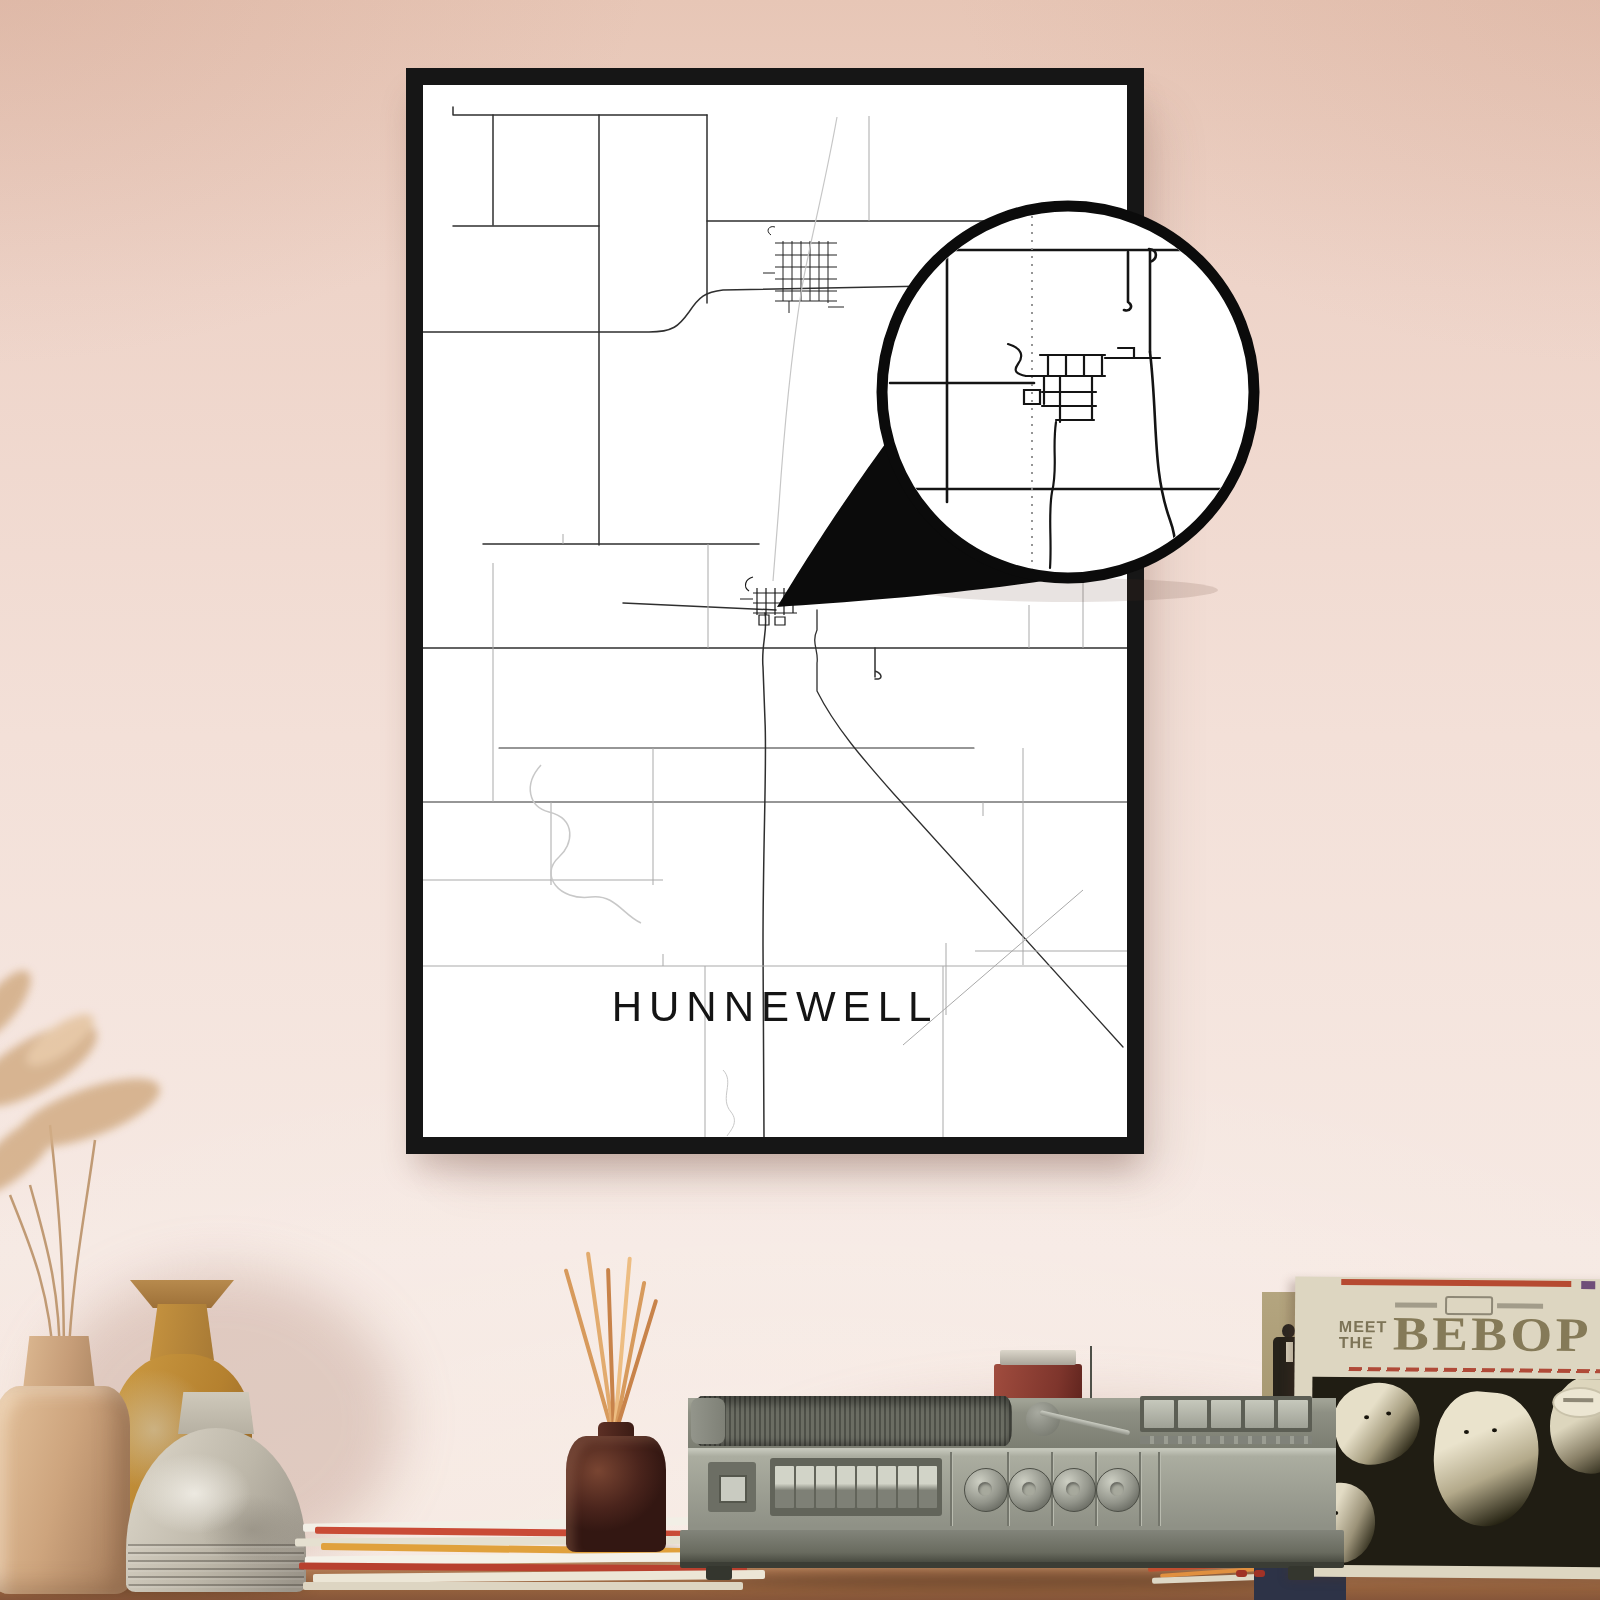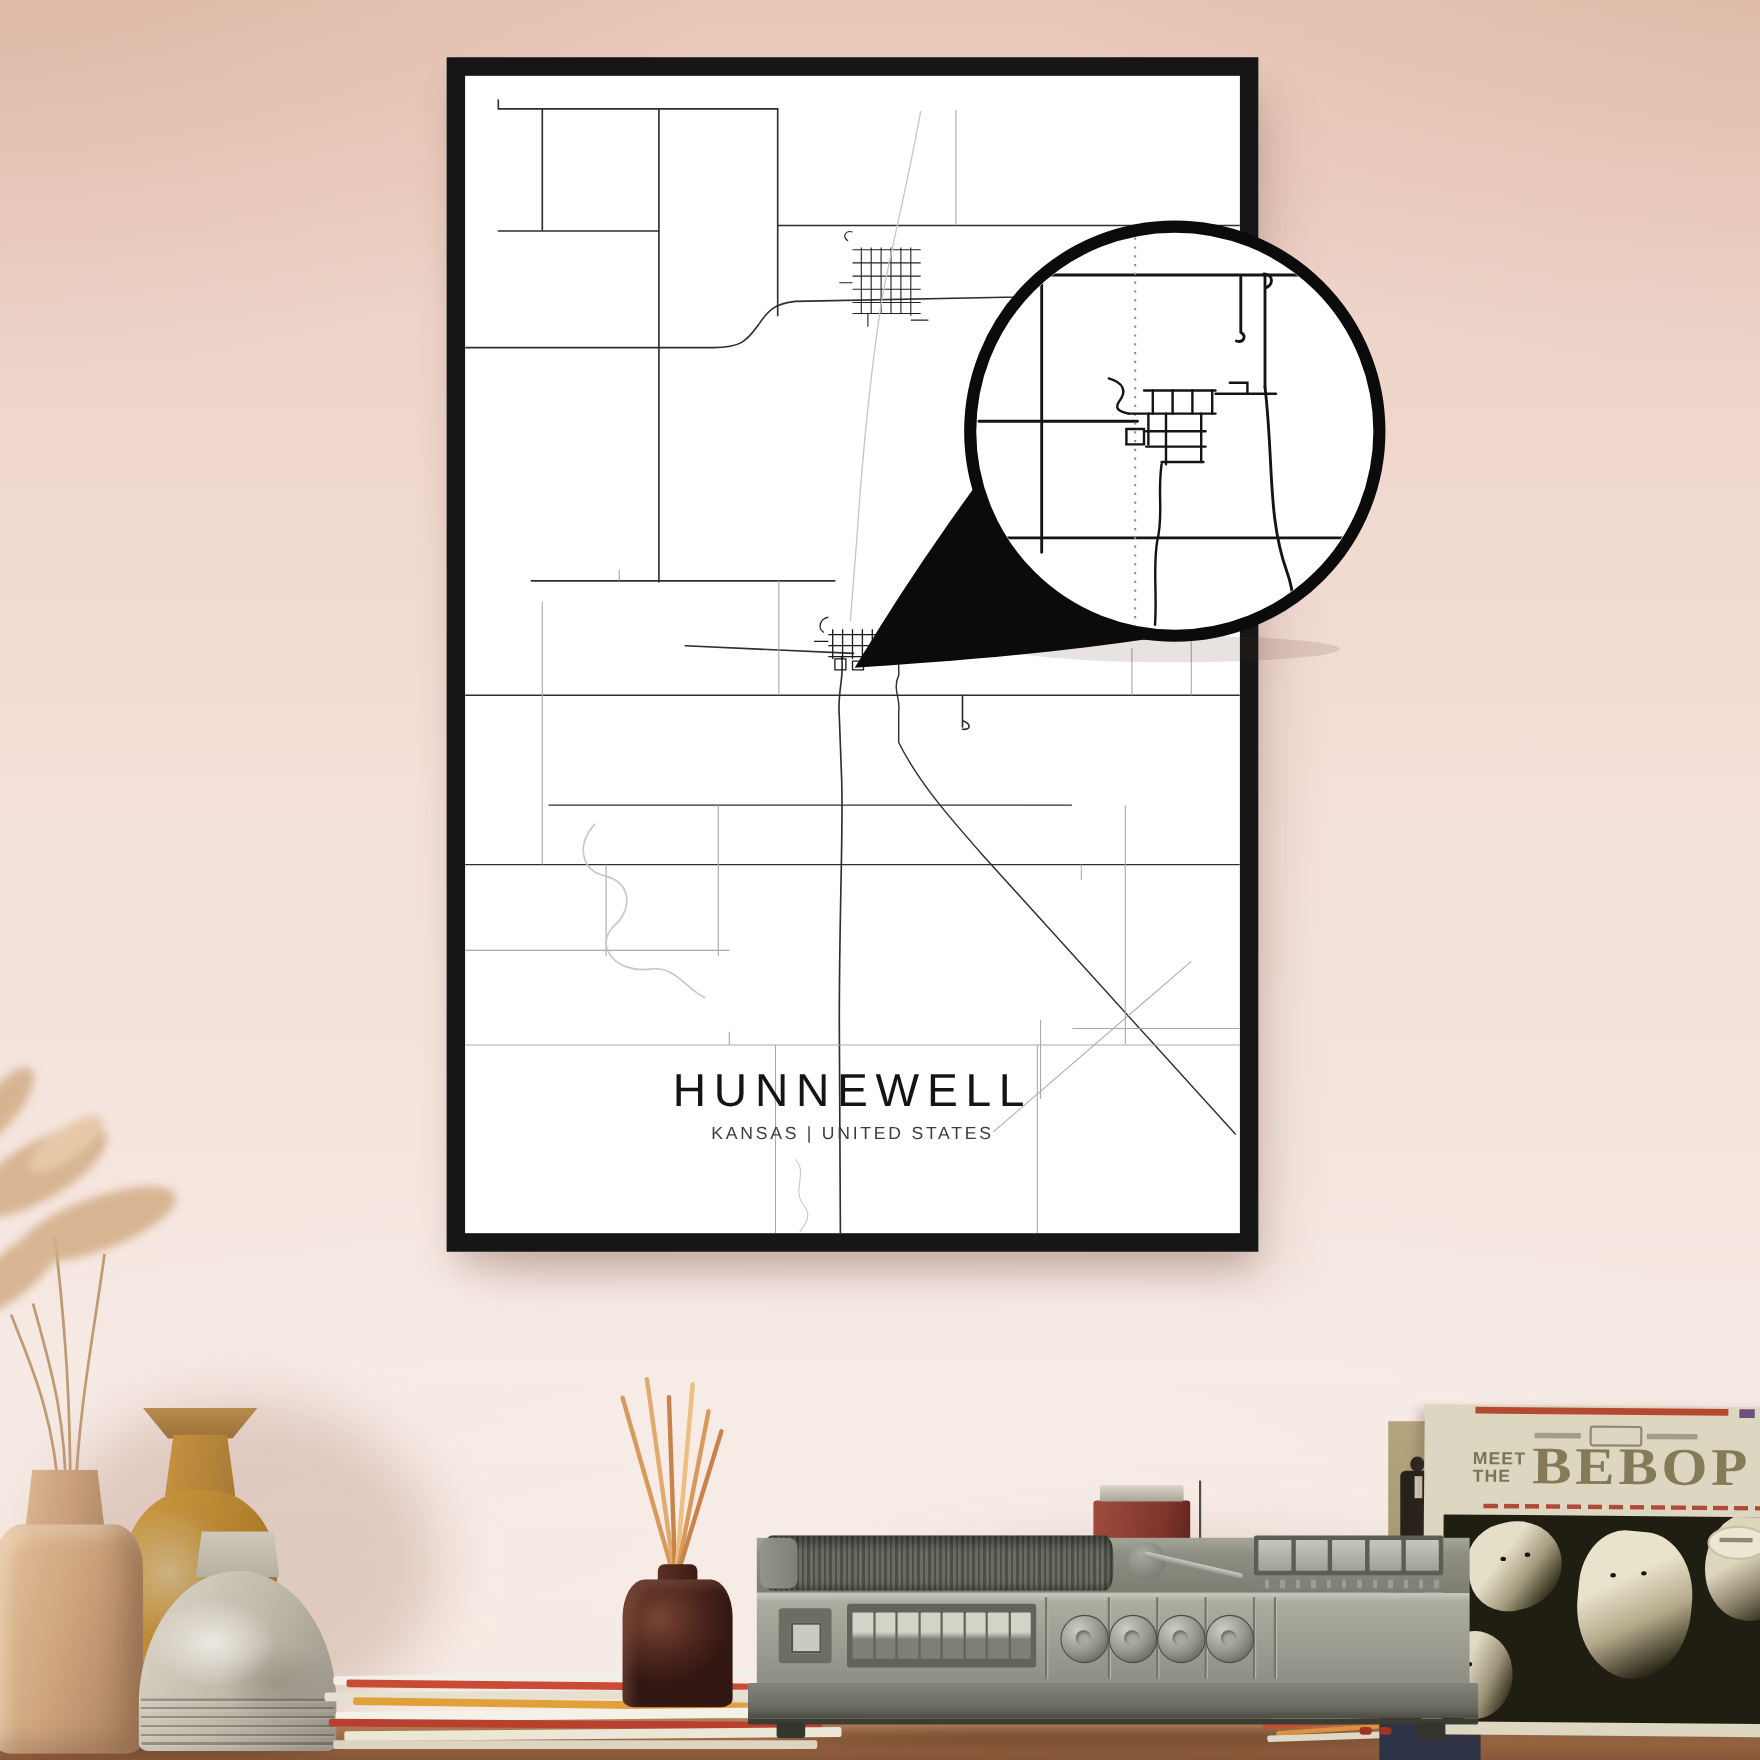--- a/index.html
+++ b/index.html
@@ -7,21 +7,21 @@
          font-family:"Liberation Sans",sans-serif;}
   
   .wall{position:absolute;inset:0;
     background:
       radial-gradient(75% 45% at -4% -4%, rgba(198,146,124,.30), transparent 60%),
       radial-gradient(75% 45% at 104% -4%, rgba(198,146,124,.24), transparent 60%),
       radial-gradient(120% 55% at 50% 100%, rgba(255,255,255,.30), transparent 65%),
       linear-gradient(180deg, var(--c-wall-top,#e7c6b6) 0%, #eed4c9 18%, #f3e0d8 46%,
                       var(--c-wall-bottom,#f6e9e3) 78%, #f4e4db 100%);}
   
-  .frame{position:absolute;left:406px;top:52px;width:704px;height:1052px;
+  .frame{position:absolute;left:406px;top:68px;width:704px;height:1052px;
     border:17px solid var(--c-frame,#161616);background:var(--c-poster-bg,#fff);
     box-shadow:0 22px 30px -8px rgba(105,60,48,.28), 30px 34px 46px -14px rgba(120,80,66,.16);}
   .poster{position:absolute;inset:0;background:var(--c-poster-bg,#fff);}
   .poster svg{position:absolute;inset:0;}
   .titles{position:absolute;left:0;right:0;top:0;bottom:0;text-align:center;pointer-events:none;}
   .map-title{position:absolute;left:0;right:0;top:898px;font-size:42px;letter-spacing:7px;
     color:#141414;font-weight:400;}
   .map-sub{position:absolute;left:0;right:0;top:953px;font-size:16px;letter-spacing:2.5px;color:#3c3c3c;}
   .map-coords{position:absolute;left:0;right:0;top:982px;font-size:18px;letter-spacing:2px;color:#474747;}
   .magnifier{position:absolute;left:760px;top:180px;width:510px;height:440px;}
@@ -206,21 +206,20 @@
           <path d="M140,459 v-10 M452,470 v-12 M560,717 v14 M240,881 v-12"></path>
         </g>
         <path d="M414,32 C400,110 386,160 378,208 C370,260 362,330 356,420 L350,496" stroke="#c6c6c6" stroke-width="1.2" fill="none"></path>
         <g stroke="#c8c8c8" stroke-width="1.5" fill="none">
           <path d="M118,680 C100,700 106,722 126,727 C154,734 150,760 136,772 C116,790 136,816 168,812 C192,809 200,830 218,838"></path>
           <path d="M300,985 c12,12 -4,28 8,42 c8,10 0,18 -4,24" stroke-width="1"></path>
         </g>
       </svg>
       <div class="titles">
         <div class="map-title">HUNNEWELL</div>
-        <div class="map-sub">KANSAS | UNITED STATES</div>
       </div>
     </div>
   </div>
 
   <svg class="magnifier" viewBox="760 180 510 440">
     <ellipse cx="1068" cy="590" rx="150" ry="12" fill="rgba(90,55,45,.14)"></ellipse>
     <path d="M777,607 C800,570 830,520 888,440 L1068,392 L1050,580 C950,595 850,602 777,607 Z" fill="var(--c-callout-ink,#0b0b0b)"></path>
     <circle cx="1068" cy="392" r="186" fill="#fff" stroke="var(--c-callout-ink,#0b0b0b)" stroke-width="11"></circle>
     <clipPath id="mzoom">
         <circle cx="1068" cy="392" r="180"></circle>

